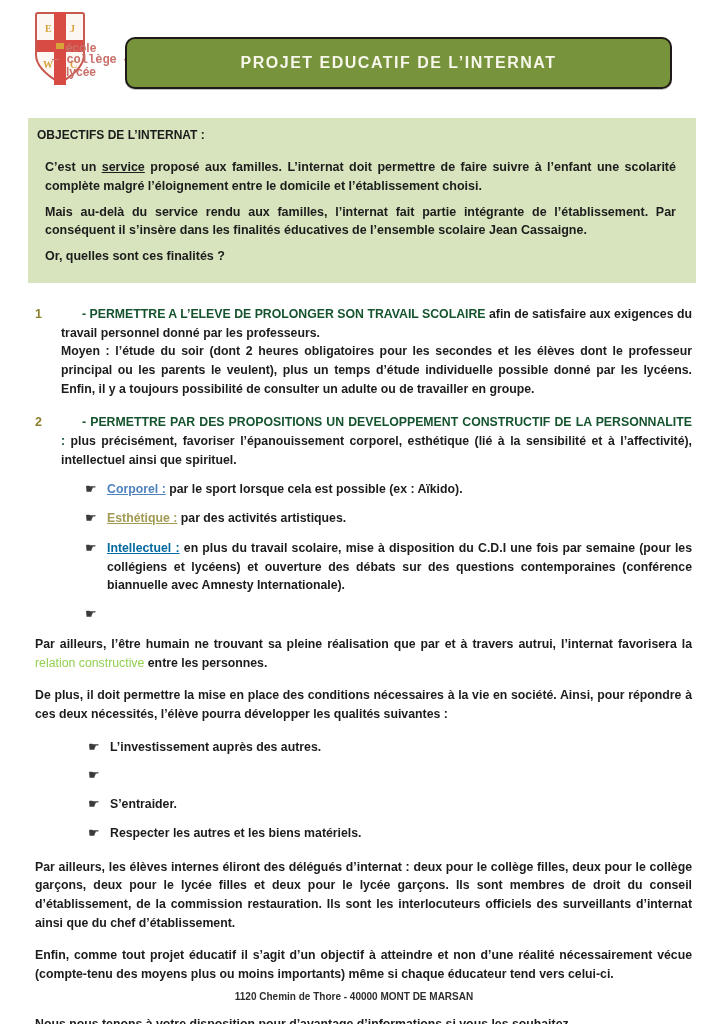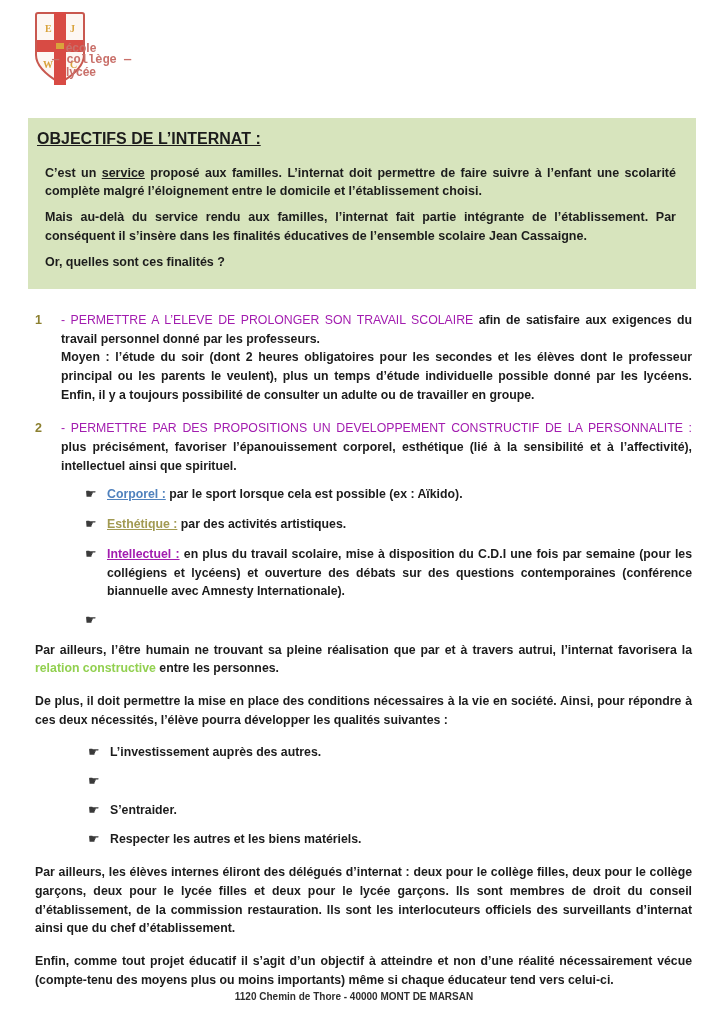--- a/index.html
+++ b/index.html
@@ -26,45 +26,45 @@
   .banner-title{
     color:#f8f7ec;font-weight:bold;font-size:16px;letter-spacing:1.5px;
   }
   
   .intro-box{
     margin:6px 28px 0 28px;background:#D7E4BD;
     padding:9px 12px 10px 9px;box-sizing:border-box;
     font-size:12.5px;font-weight:600;line-height:1.45;text-align:justify;
   }
   .intro-box .box-heading{
-    text-decoration:underline;font-weight:bold;margin:0 0 14px 0;font-size:16px;
+    font-weight:bold;margin:0 0 14px 0;font-size:12px;
   }
   .intro-box p{margin:8px;}
   .u{text-decoration:underline;}
   
   .doc{
     margin:22px 32px 0 35px;
     font-size:12.3px;font-weight:600;line-height:1.52;text-align:justify;
   }
   .section{display:flex;margin-bottom:15px;}
   .section-number{
     flex:0 0 26px;color:#8C8030;font-weight:bold;font-size:12.5px;
   }
   .section-content{flex:1;}
-  .section-heading{color:#a21caf;font-weight:normal;}
+  .section-heading{color:#14532d;font-weight:bold;margin-left:21px;}
   .aspects{margin:10px 0 2px 50px;}
   .aspect{display:flex;margin-bottom:10px;}
   .hand{flex:0 0 22px;font-size:13px;color:#3a3a3a;transform:translateY(-1px);}
   .aspect-label{font-weight:bold;text-decoration:underline;}
   .c-corporel{color:#4F81BD;}
   .c-esthetique{color:#A29A52;}
-  .c-intellectuel{color:#a21caf;}
+  .c-intellectuel{color:#0369a1;}
   .c-spirituel{color:#8064A2;}
   .para{margin:0 0 14px 0;}
-  .green-accent{color:#92D050;font-weight:bold;}
+  .green-accent{color:#92D050;font-weight:normal;}
   .qualities{margin:14px 0 14px 53px;}
   .quality{display:flex;margin-bottom:9px;}
   
   .footer{
     position:absolute;left:0;right:16px;bottom:22px;text-align:center;
     font-size:10px;font-weight:bold;color:#2e2e2e;
   }
 </style>
 </head>
 <body>
@@ -81,20 +81,23 @@
         <text x="36" y="22" font-size="10" font-weight="bold" fill="#d9a33c" font-family="'Liberation Serif',serif">J</text>
         <text x="9" y="58" font-size="10" font-weight="bold" fill="#d9a33c" font-family="'Liberation Serif',serif">W</text>
         <text x="36" y="58" font-size="10" font-weight="bold" fill="#d9a33c" font-family="'Liberation Serif',serif">C</text>
         <rect x="22" y="33" width="8" height="6" fill="#d9a33c"></rect>
       </svg>
     </div>
     <div class="logo-text">
       <div>école</div>
       <div class="dashed">— collège —</div>
       <div>lycée</div>
+    </div>
+    <div class="banner">
+      <span class="banner-title">PROJET EDUCATIF DE L’INTERNAT</span>
     </div>
   </div>
 
   <div class="intro-box">
     <p class="box-heading">OBJECTIFS DE L’INTERNAT :</p>
     <p><span>C’est un </span><span class="u">service</span><span> proposé aux familles. L’internat doit permettre de faire suivre à l’enfant une scolarité complète malgré l’éloignement entre le domicile et l’établissement choisi.</span></p>
     <p>Mais au-delà du service rendu aux familles, l’internat fait partie intégrante de l’établissement. Par conséquent il s’insère dans les finalités éducatives de l’ensemble scolaire Jean Cassaigne.</p>
     <p>Or, quelles sont ces finalités ?</p>
   </div>
 

